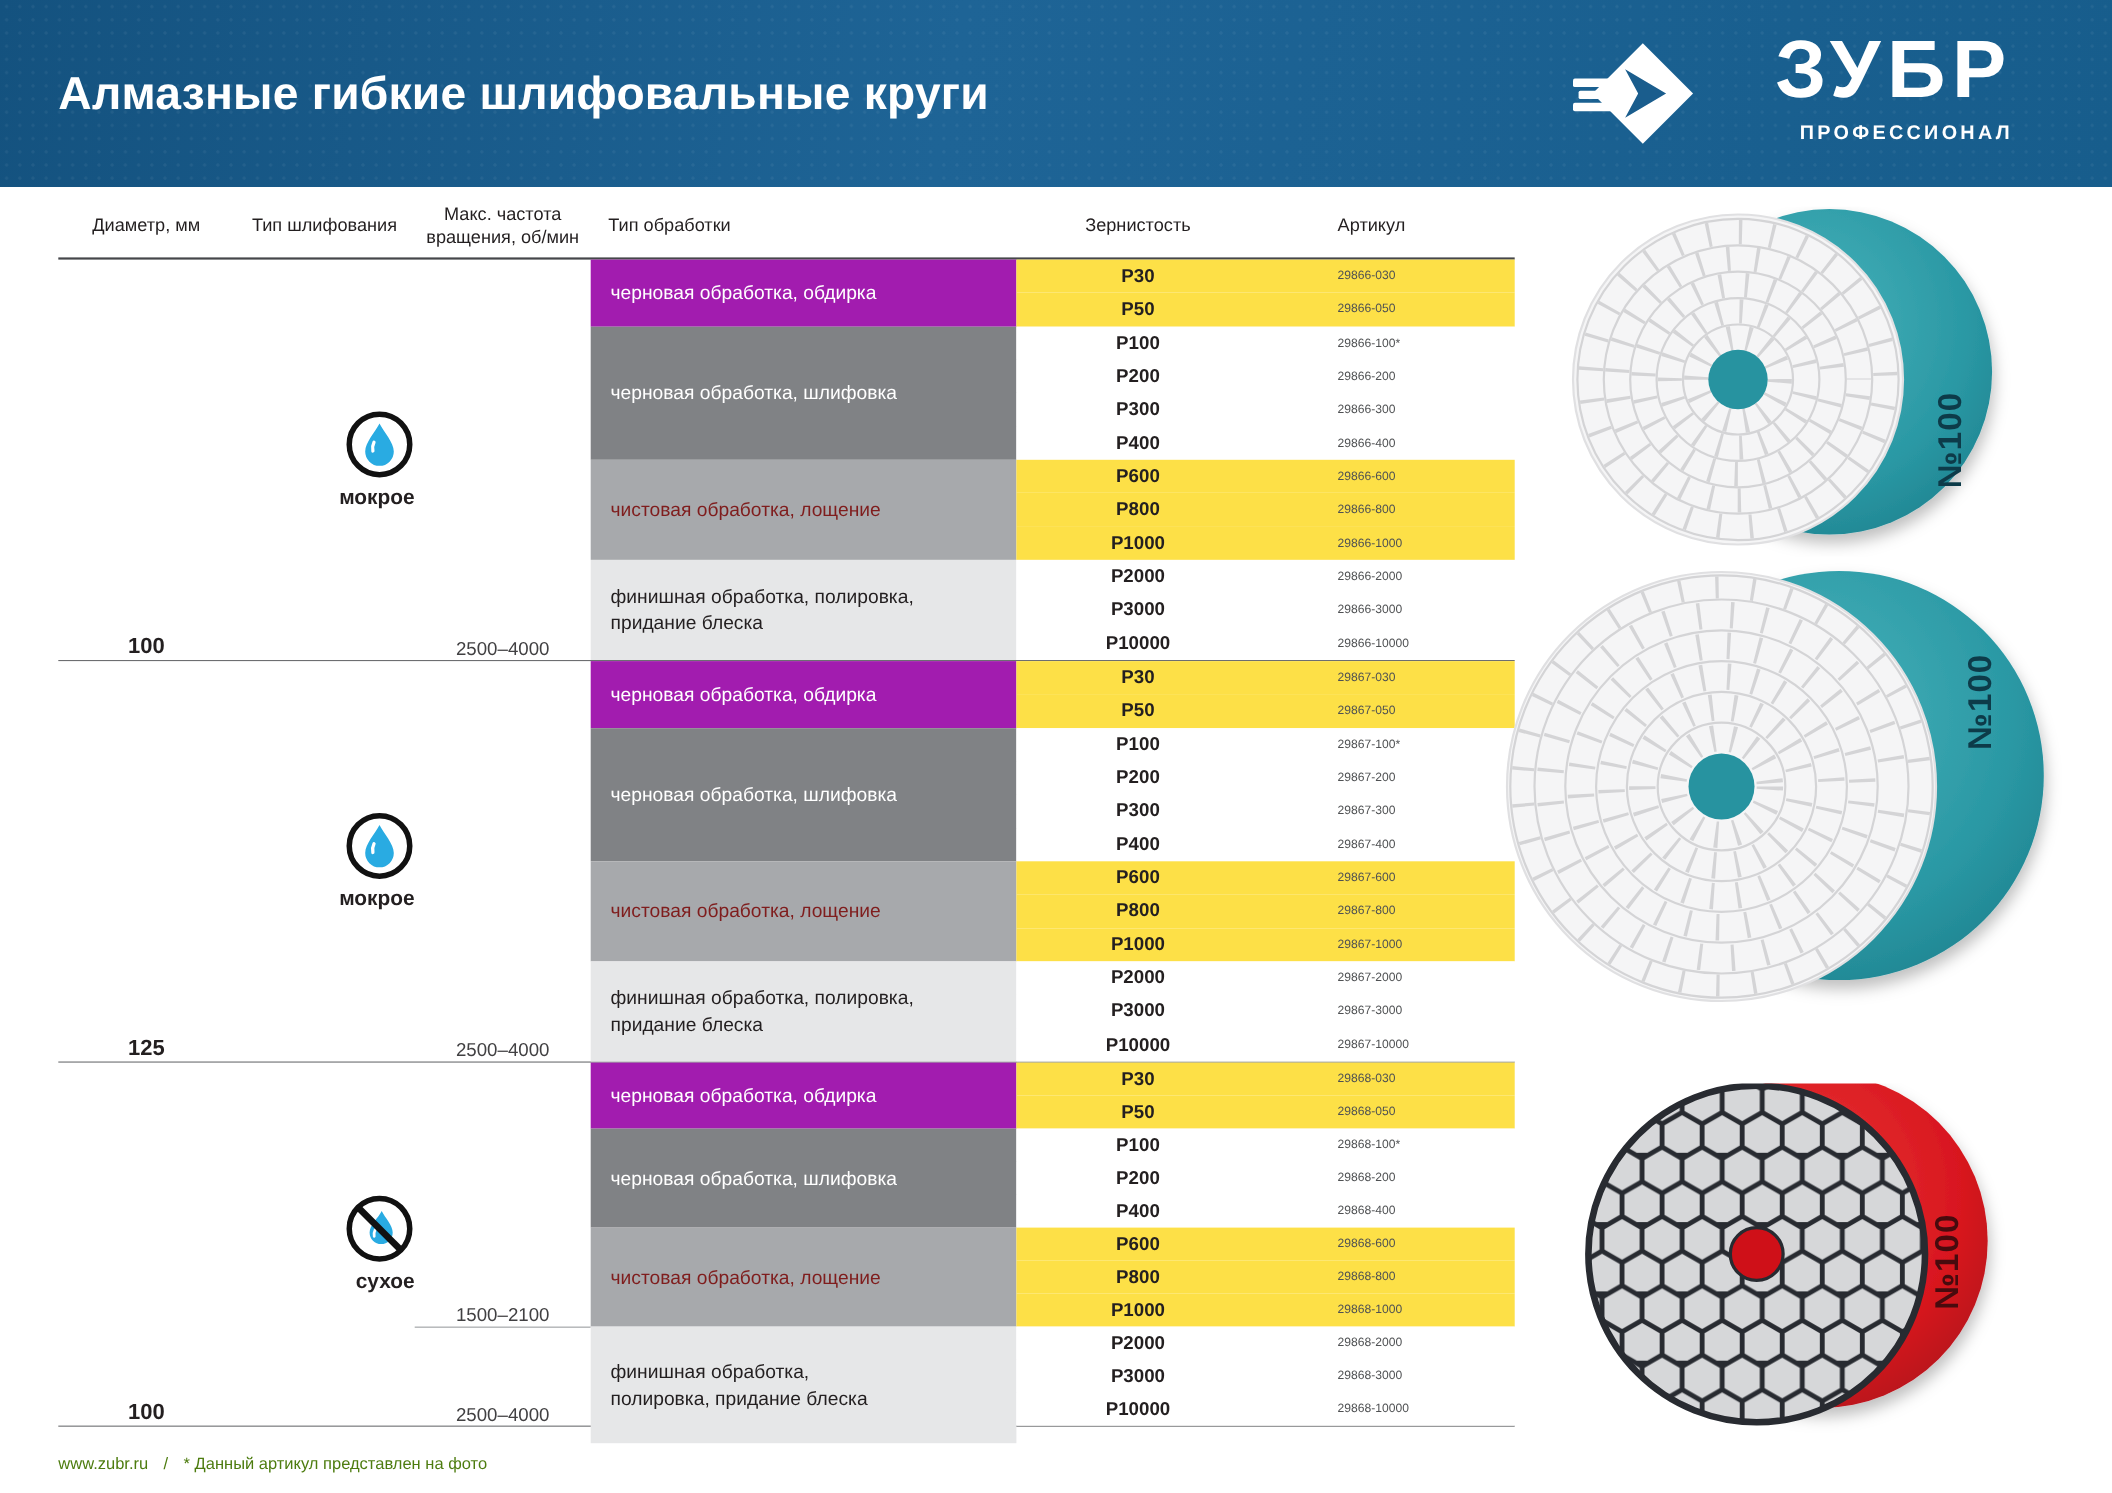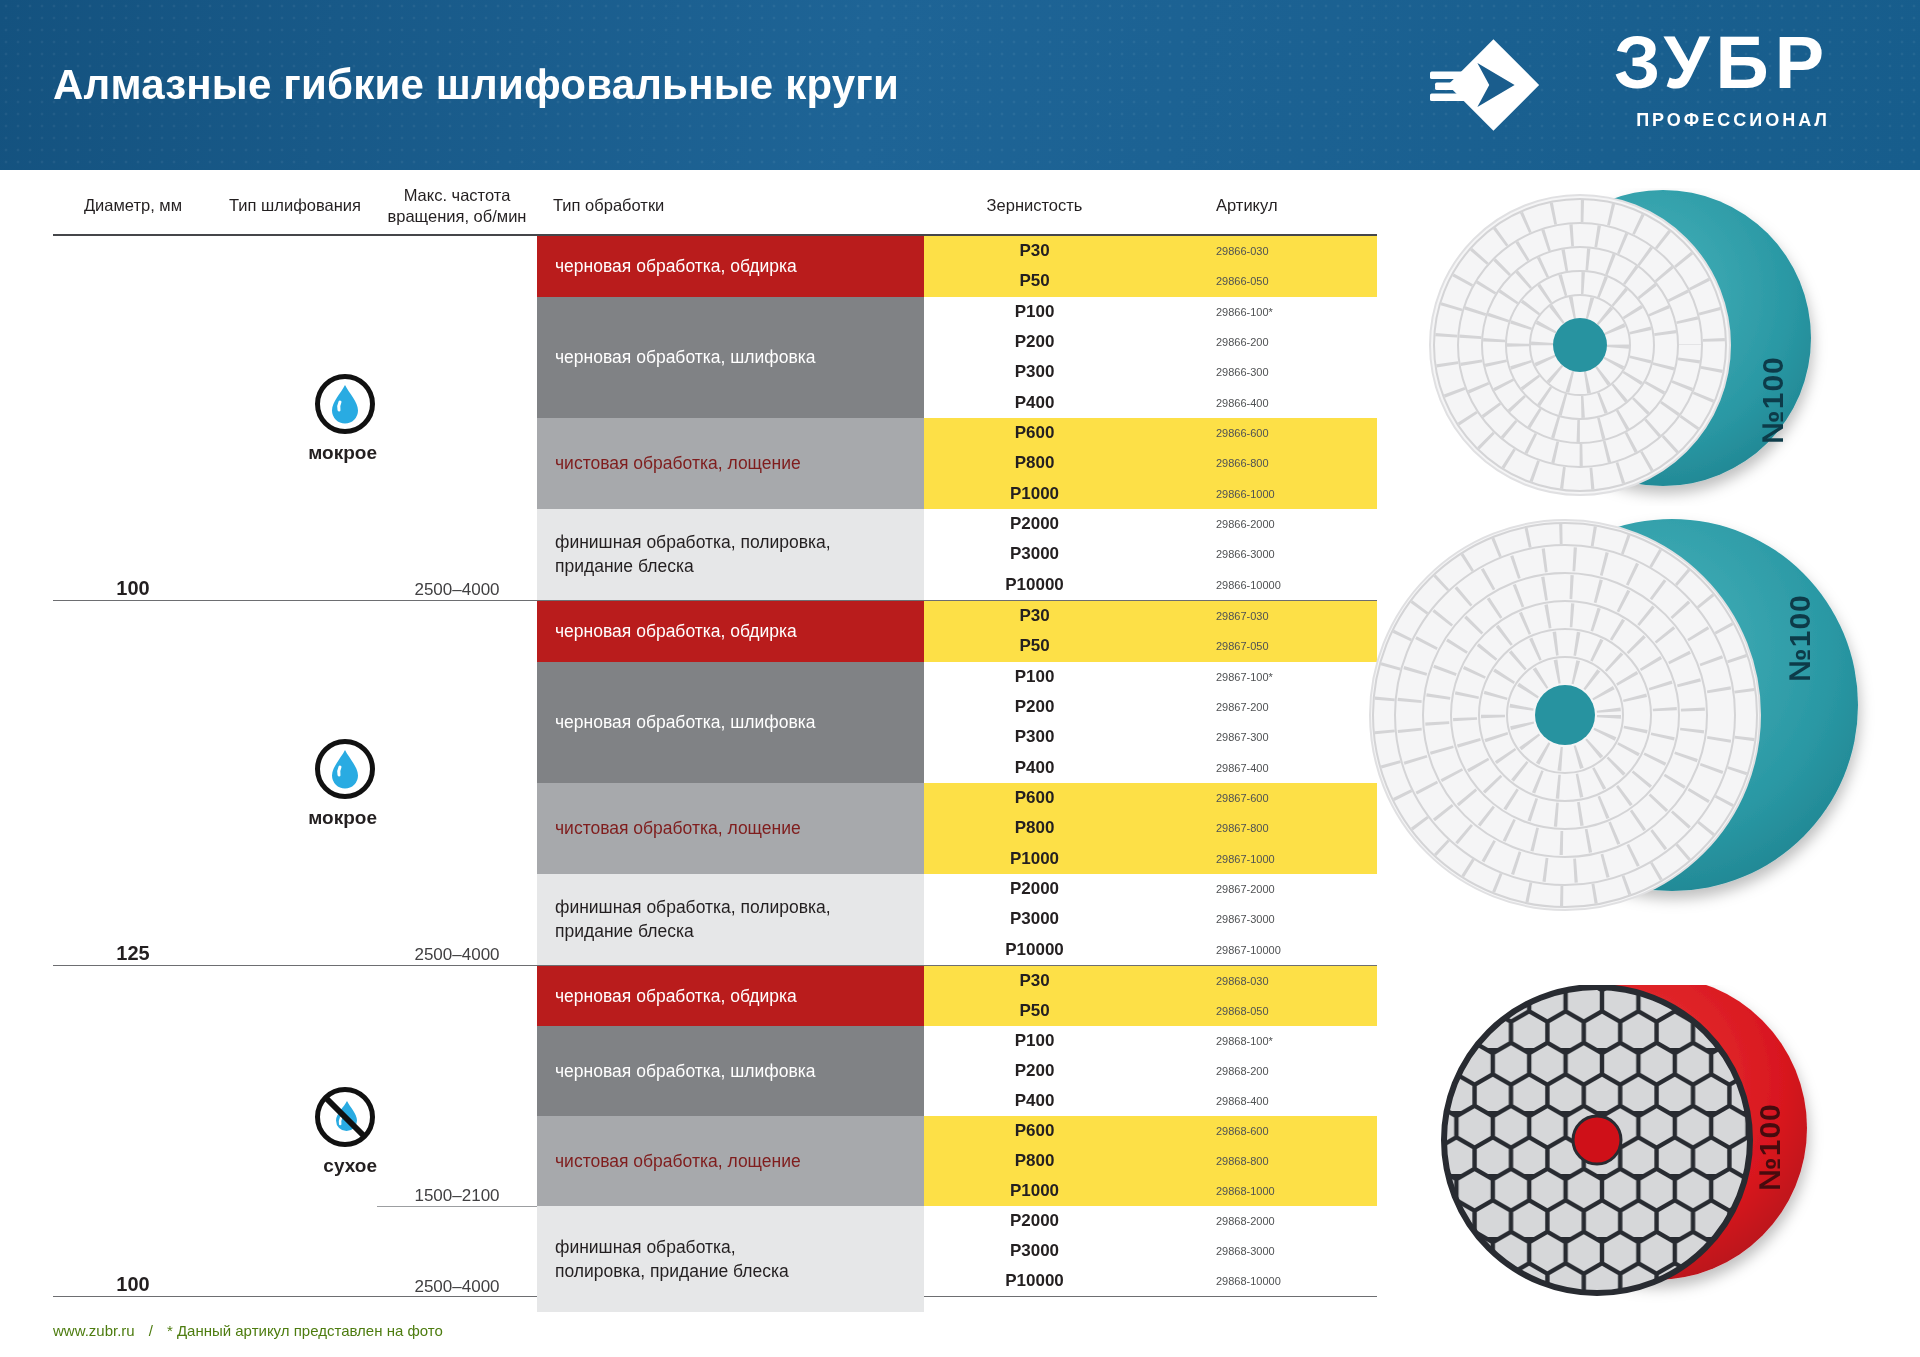--- a/index.html
+++ b/index.html
@@ -36,21 +36,21 @@
 
   
   .group{position:absolute;left:0;width:1920px;}
   .cell{position:absolute;top:0;height:100%;display:flex;align-items:flex-end;justify-content:center;}
   .dia-value{font-weight:bold;font-size:20px;color:#231f20;}
   .cell.type{flex-direction:column;gap:6px;}
   .type-label{font-weight:bold;font-size:19px;color:#231f20;}
   .cell.freq{font-size:17px;color:#414042;}
   .freq-split{border-top:1px solid #9c9ea1;}
   .block{position:absolute;display:flex;align-items:center;}
-  .block.dark{background:#b91c1c;color:#fff;}
+  .block.dark{background:#a21caf;color:#fff;}
   .block.medium{background:#808285;color:#fff;}
   .block.light{background:#a7a9ac;color:#7f1d1d;}
   .block.lighter{background:#e6e7e8;color:#231f20;}
   .block-label{padding-left:18px;font-size:17.5px;line-height:1.4;white-space:pre-line;}
   .row{position:absolute;display:flex;align-items:center;background:#fff;}
   .row.alt{background:#fde047;}
   .row .grit{width:221px;text-align:center;font-weight:bold;font-size:17px;color:#231f20;}
   .row .art{padding-left:71px;font-size:11px;color:#4f5153;}
 
   

